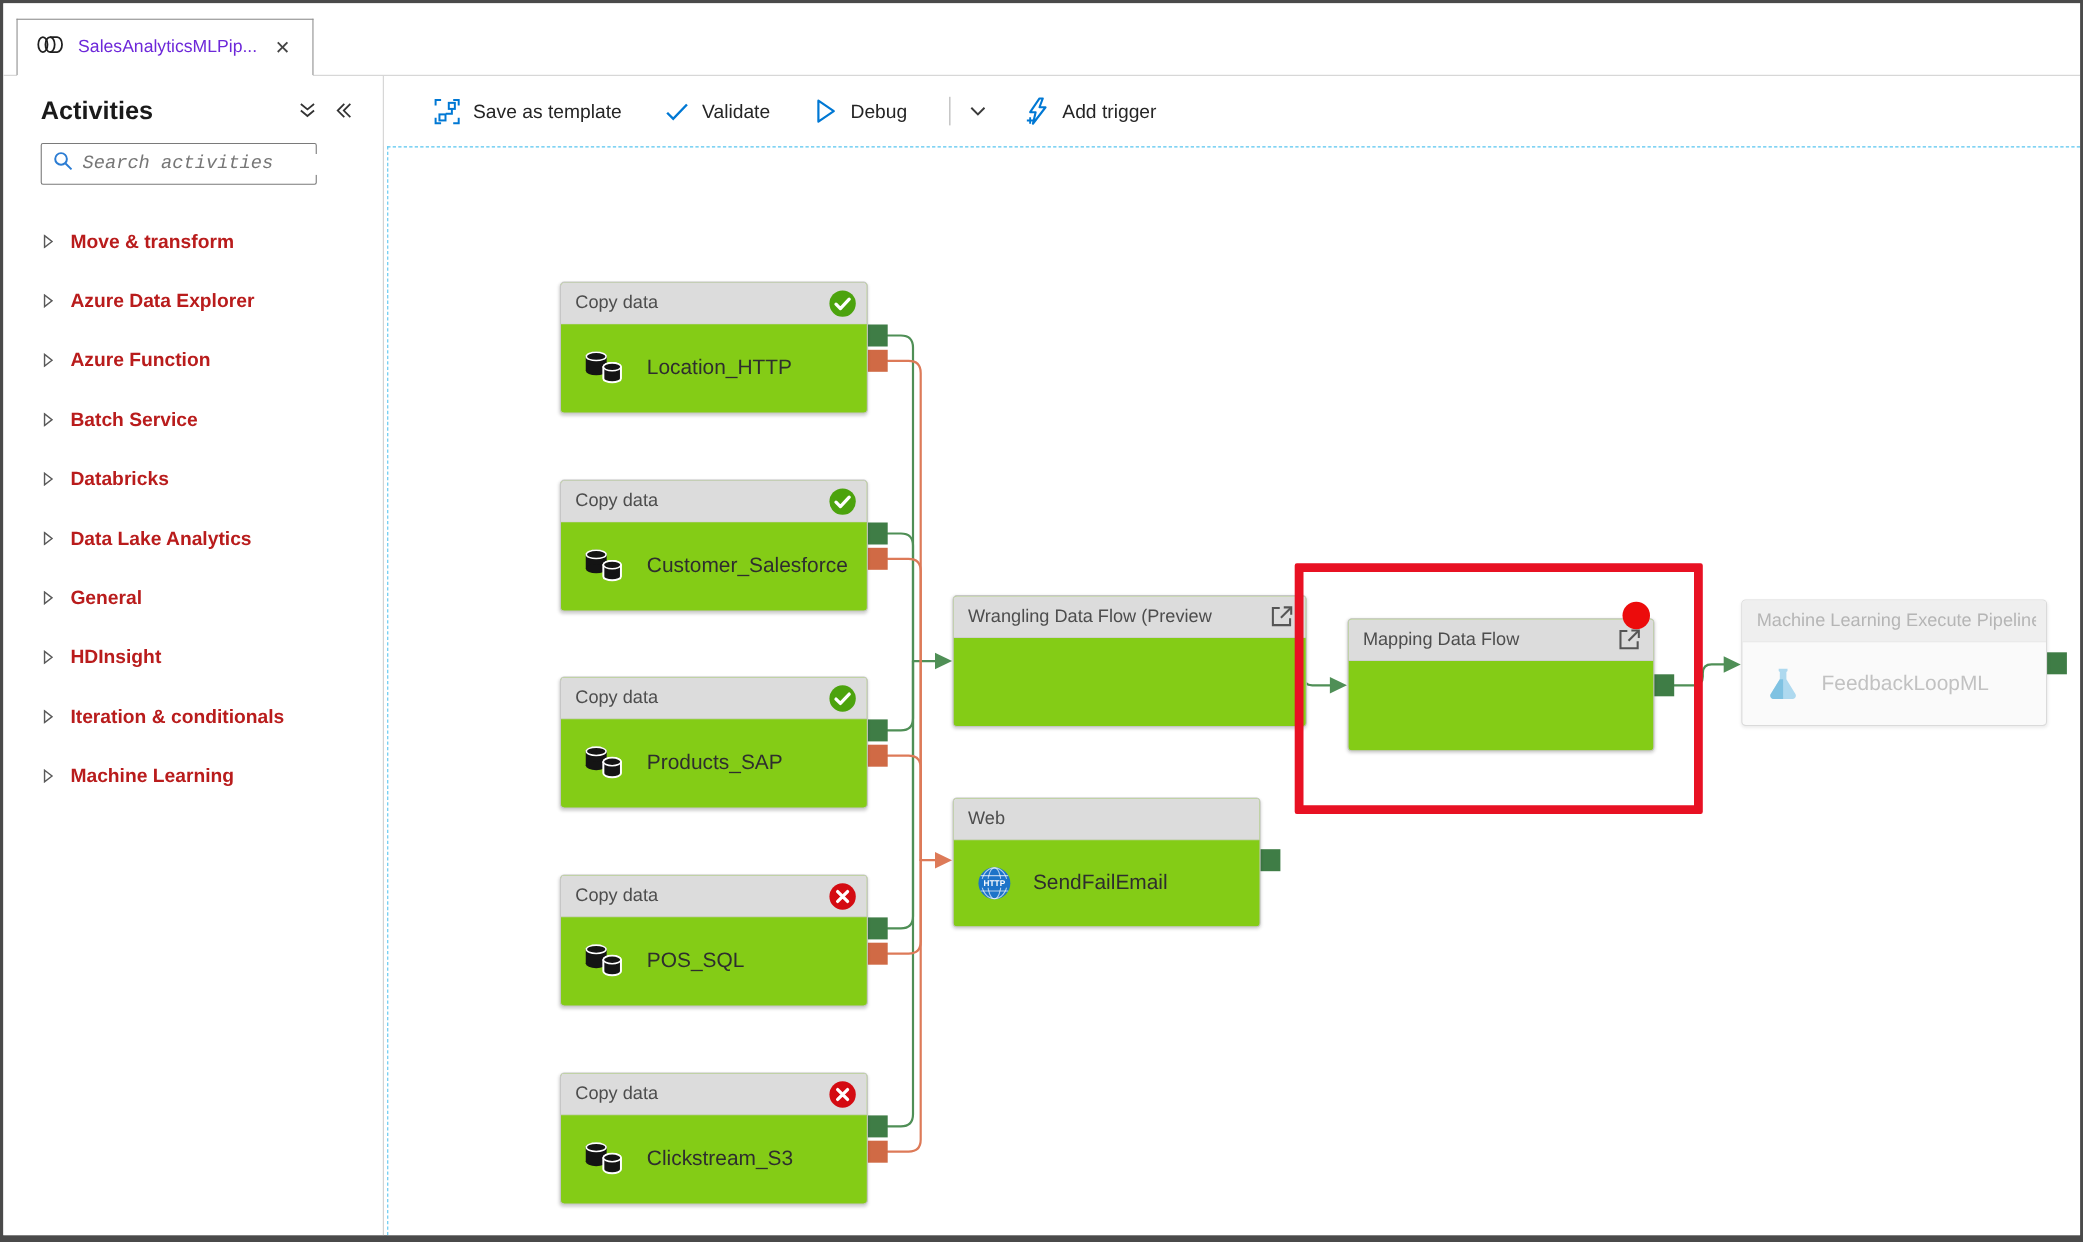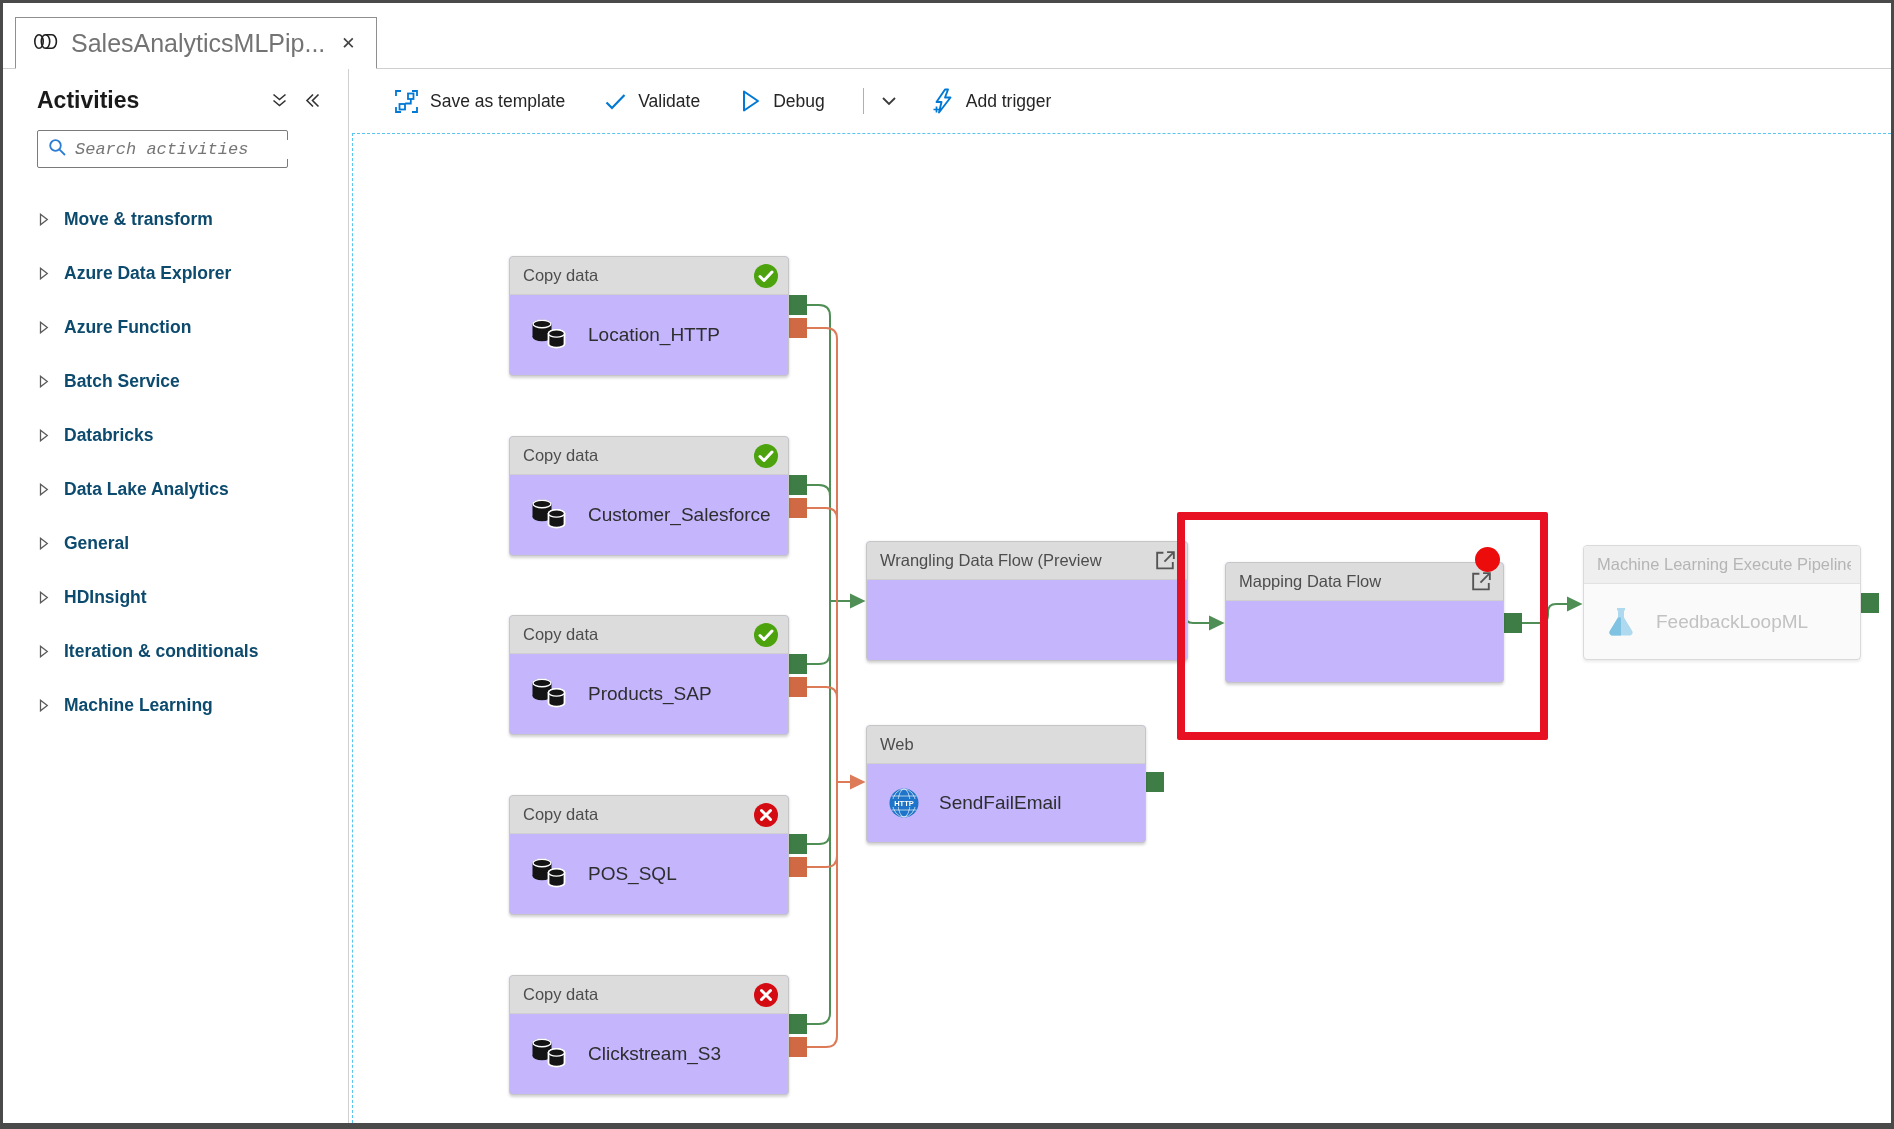--- a/index.html
+++ b/index.html
@@ -6,53 +6,53 @@
   html,body { background:#fff; }
   body { font-family: "Liberation Sans", sans-serif; width:1894px; height:1129px; }
 
   .window { width:1894px; height:1129px; border:3px solid #4a4a4a; border-bottom-width:6px;
             background:#fff; display:flex; flex-direction:column; overflow:hidden; }
 
   
   .tabbar { height:66px; flex:0 0 66px; border-bottom:1px solid #cfcfcf; display:flex; align-items:flex-end; background:#fff; }
   .tab { margin-left:12px; margin-bottom:-1px; height:52px; display:flex; align-items:center; gap:12px;
          padding:0 16px; background:#fff; border:1px solid #8f8f8f; border-bottom:1px solid #fff; }
-  .tab-title { font-size:25px; color:#737373; }
+  .tab-title { font-size:16px; color:#6d28d9; }
   .tab-close { font-size:17px; color:#444; cursor:pointer; padding:2px 4px; }
 
   .body { flex:1; display:flex; min-height:0; }
 
   
   .sidebar { width:346px; flex:0 0 346px; border-right:1px solid #cfcfcf; background:#fff; padding:18px 0 0 0; }
   .sidebar-head { display:flex; align-items:center; padding:0 26px 0 34px; }
   .sidebar-title { font-size:23px; font-weight:700; color:#1a1a1a; flex:1; }
   .sidebar-head .hicon { margin-left:16px; cursor:pointer; display:flex; align-items:center; }
   .searchbox { margin:16px 0 0 34px; width:251px; height:38px; border:1px solid #7a7a7a; border-radius:2px;
                display:flex; align-items:center; padding:0 8px 0 10px; gap:8px; }
   .searchbox input { border:none; outline:none; flex:1; font-size:17px; font-style:italic; color:#444;
                      font-family:Liberation Mono, monospace; }
   .searchbox input::placeholder { color:#767676; font-style:italic; }
   .activity-list { margin-top:24px; }
   .activity-item { height:54px; display:flex; align-items:center; gap:15px; padding-left:36px; cursor:pointer; }
-  .activity-label { font-size:17.5px; font-weight:600; color:#0c4a6e; }
+  .activity-label { font-size:17.5px; font-weight:600; color:#b91c1c; }
 
   
   .main { flex:1; display:flex; flex-direction:column; min-width:0; }
   .toolbar { height:64px; flex:0 0 64px; display:flex; align-items:center; padding-left:44px; gap:0; background:#fff; }
   .tb-btn { display:flex; align-items:center; gap:10px; margin-right:38px; cursor:pointer; }
   .tb-label { font-size:17.5px; color:#252525; }
   .tb-divider { width:1px; height:26px; background:#b0b0b0; margin:0 14px 0 0; }
   .tb-chevron { margin-right:30px; cursor:pointer; display:flex; align-items:center; }
 
   .canvas { flex:1; position:relative; margin-left:3px; border-top:1px dashed #58c5f0; border-left:1px dashed #58c5f0;
             background:#fff; overflow:hidden; }
   .wires { position:absolute; left:0; top:0; width:1540px; height:994px; }
 
   
-  .node { position:absolute; background:#c4b5fd; border:1px solid #c6c6c6; border-radius:4px;
+  .node { position:absolute; background:#84cc16; border:1px solid #c6c6c6; border-radius:4px;
           box-shadow:0 1.5px 3px rgba(0,0,0,.18); display:flex; flex-direction:column; cursor:pointer; }
   .node-header { height:38px; flex:0 0 38px; background:#dcdcdc; border-bottom:1px solid #cfcfcf;
                  border-radius:3px 3px 0 0; display:flex; align-items:center; padding:0 9px 0 13px; }
   .node-type { font-size:16.5px; color:#4d4d4d; flex:1; white-space:nowrap; overflow:hidden; }
   .node-body { flex:1; display:flex; align-items:center; padding-left:20px; gap:18px; }
   .node-name { font-size:19px; color:#2e2e2e; white-space:nowrap; }
   .node.disabled { background:#fafafa; border-color:#dadada; box-shadow:0 1.5px 3px rgba(0,0,0,.08); }
   .node.disabled .node-header { background:#efefef; border-bottom-color:#e2e2e2; }
   .node.disabled .node-type { color:#b5b5b5; }
   .node.disabled .node-name { color:#c2c2c2; }

